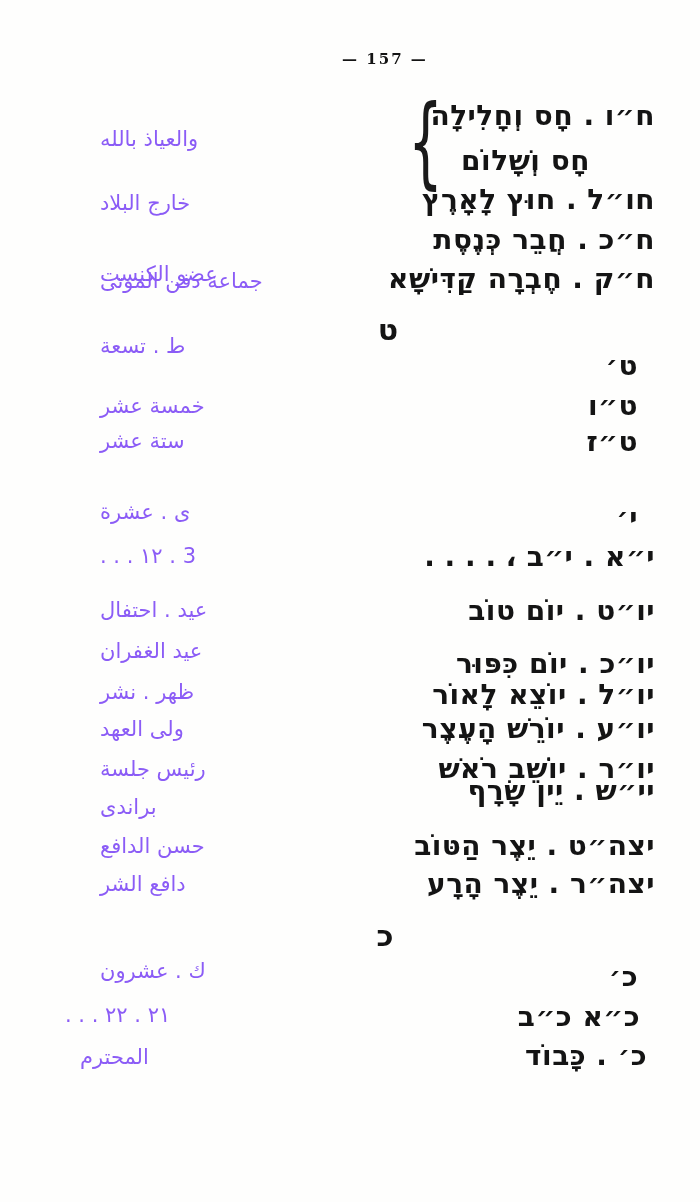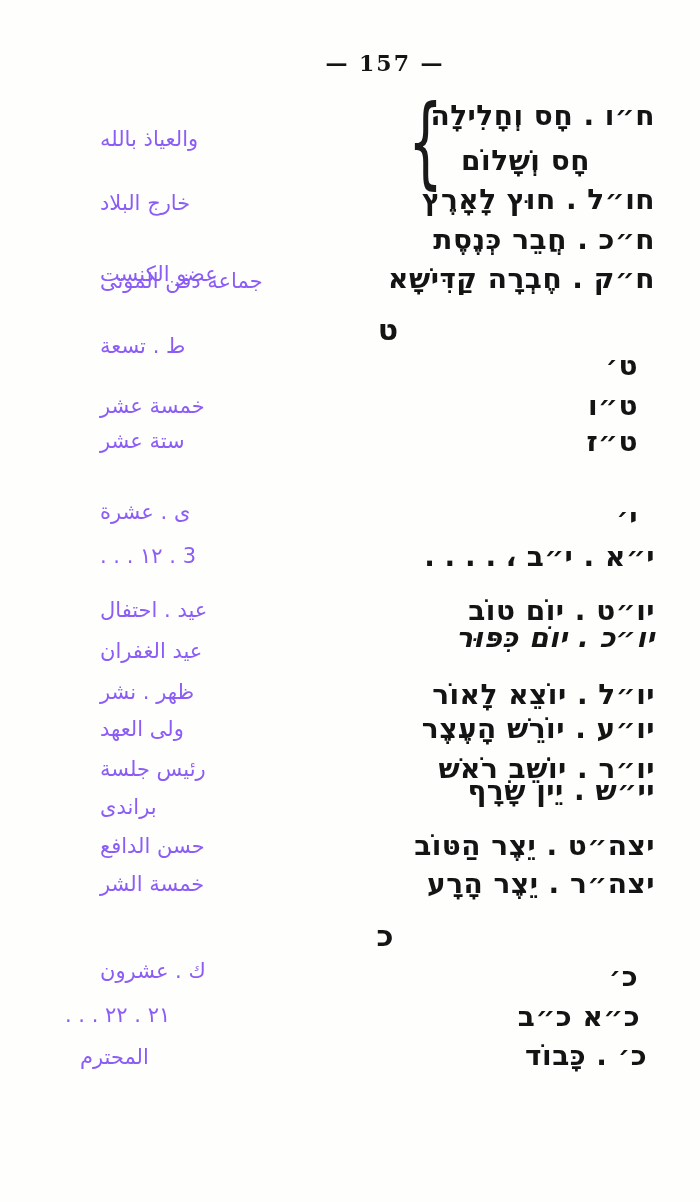--- a/index.html
+++ b/index.html
@@ -4,21 +4,21 @@
 <style>
   html,body{margin:0;padding:0;}
   body{
     width:700px;height:1202px;position:relative;
     background:#fefefd;color:#141414;
     font-family:"DejaVu Sans",sans-serif;
     overflow:hidden;
   }
   .page-number{
     position:absolute;top:50px;left:385px;transform:translateX(-50%);
-    font-size:22px;font-weight:700;letter-spacing:2px;white-space:nowrap;
+    font-size:15px;font-weight:700;letter-spacing:2px;white-space:nowrap;
     font-family:"DejaVu Serif","DejaVu Sans",serif;
   }
   .he{
     position:absolute;right:45px;direction:rtl;unicode-bidi:plaintext;
     font-size:28px;font-weight:700;white-space:nowrap;line-height:1.15;
     letter-spacing:0.5px;
   }
   .he.short{right:62px;}
   .he.sub{right:110px;}
   .ar{
@@ -69,40 +69,40 @@
 
 <div class="he short" style="top:502px;">י׳</div>
 <div class="ar" style="top:500px;">ى . عشرة</div>
 
 <div class="he" style="top:541px;">י״א . י״ב ، . . . .</div>
 <div class="ar" style="top:544px;">3 . ١٢ . . .</div>
 
 <div class="he" style="top:595px;">יו״ט . יוֹם טוֹב</div>
 <div class="ar" style="top:598px;">عيد . احتفال</div>
 
-<div class="he" style="top:622px;font-style:italic;">יו״כ . יוֹם כִּפּוּר</div>
+<div class="he" style="top:648px;">יו״כ . יוֹם כִּפּוּר</div>
 <div class="ar" style="top:639px;">عيد الغفران</div>
 
 <div class="he" style="top:679px;">יו״ל . יוֹצֵא לָאוֹר</div>
 <div class="ar" style="top:680px;">ظهر . نشر</div>
 
 <div class="he" style="top:713px;">יו״ע . יוֹרֵשׁ הָעֶצֶר</div>
 <div class="ar" style="top:717px;">ولى العهد</div>
 
 <div class="he" style="top:753px;">יו״ר . יוֹשֵׁב רֹאשׁ</div>
 <div class="ar" style="top:757px;">رئيس جلسة</div>
 
 <div class="he" style="top:775px;">יי״ש . יֵין שָׂרָף</div>
 <div class="ar" style="top:795px;">براندى</div>
 
 <div class="he" style="top:830px;">יצה״ט . יֵצֶר הַטּוֹב</div>
 <div class="ar" style="top:834px;">حسن الدافع</div>
 
 <div class="he" style="top:868px;">יצה״ר . יֵצֶר הָרָע</div>
-<div class="ar" style="top:872px;">خمسة الشر</div>
+<div class="ar" style="top:872px;">دافع الشر</div>
 
 <div class="section-heading" style="top:918px;left:385px;">כ</div>
 
 <div class="he short" style="top:961px;">כ׳</div>
 <div class="ar" style="top:959px;">ك . عشرون</div>
 
 <div class="he" style="top:1001px;right:60px;">כ״א כ״ב</div>
 <div class="ar" style="top:1003px;left:65px;">٢١ . ٢٢ . . .</div>
 
 <div class="he" style="top:1040px;right:53px;">כ׳ . כָּבוֹד</div>

